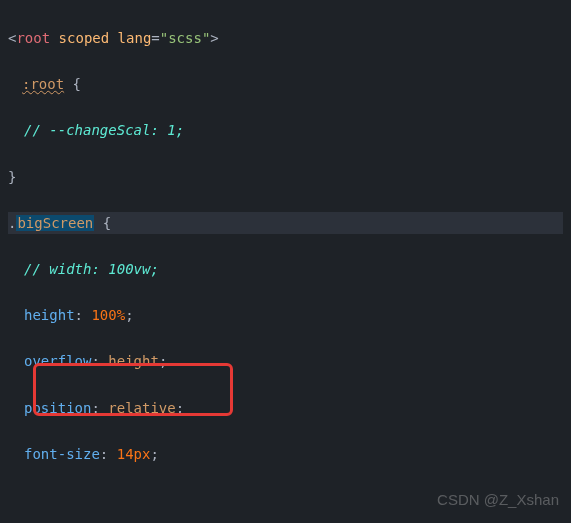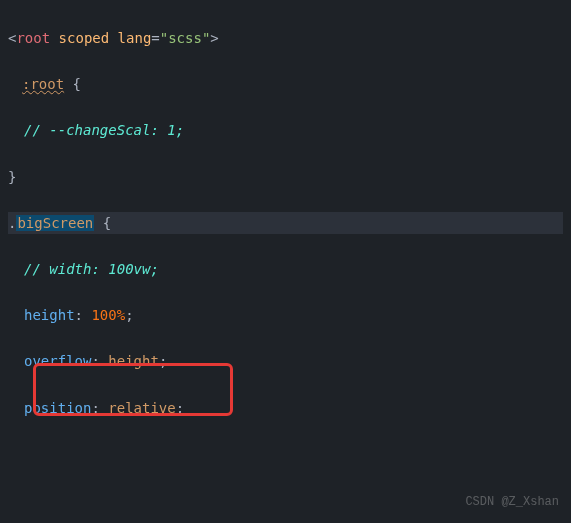--- a/index.html
+++ b/index.html
@@ -42,22 +42,22 @@
       position: absolute;
       border: 3px solid #e53935;
       border-radius: 6px;
       pointer-events: none;
     }
     .watermark {
       position: absolute;
       bottom: 10px;
       right: 12px;
       color: rgba(200,200,200,0.35);
-      font-size: 12px;
-      font-family: Liberation Mono, monospace;
+      font-size: 15px;
+      font-family: Liberation Sans, sans-serif;
     }
     .i1 { padding-left: 16px; display: block; }
     .line { display: block; }
     .line-cursor {
       position: relative;
     }
     .line-bg {
       position: absolute;
       left: 0;
       right: 0;
@@ -72,20 +72,21 @@
 <div class="code-area">
 <span class="line"><span class="c-punct">&lt;</span><span class="c-tag">root</span> <span class="c-attr">scoped</span> <span class="c-attr">lang</span><span class="c-punct">=</span><span class="c-string">"scss"</span><span class="c-punct">&gt;</span></span>
 <span class="line"><span class="c-selector wavy">:root</span><span class="c-punct"> {</span></span>
 <span class="line i1"><span class="c-comment">// --changeScal: 1;</span></span>
 <span class="line"><span class="c-punct">}</span></span>
 <span class="line line-cursor"><span class="line-bg"></span><span class="c-punct">.</span><span class="c-class hl-class">bigScreen</span><span class="c-punct"> {</span></span>
 <span class="line i1"><span class="c-comment">// width: 100vw;</span></span>
 <span class="line i1"><span class="c-prop">height</span><span class="c-punct">: </span><span class="c-num">100%</span><span class="c-punct">;</span></span>
 <span class="line i1"><span class="c-prop">overflow</span><span class="c-punct">: </span><span class="c-value">height</span><span class="c-punct">;</span></span>
 <span class="line i1"><span class="c-prop">position</span><span class="c-punct">: </span><span class="c-value">relative</span><span class="c-punct">;</span></span>
+<span class="line i1"><span class="c-prop">font-size</span><span class="c-punct">: </span><span class="c-num">14px</span><span class="c-punct">;</span></span>
 
 
 
 
 
 
 
 
 
 

